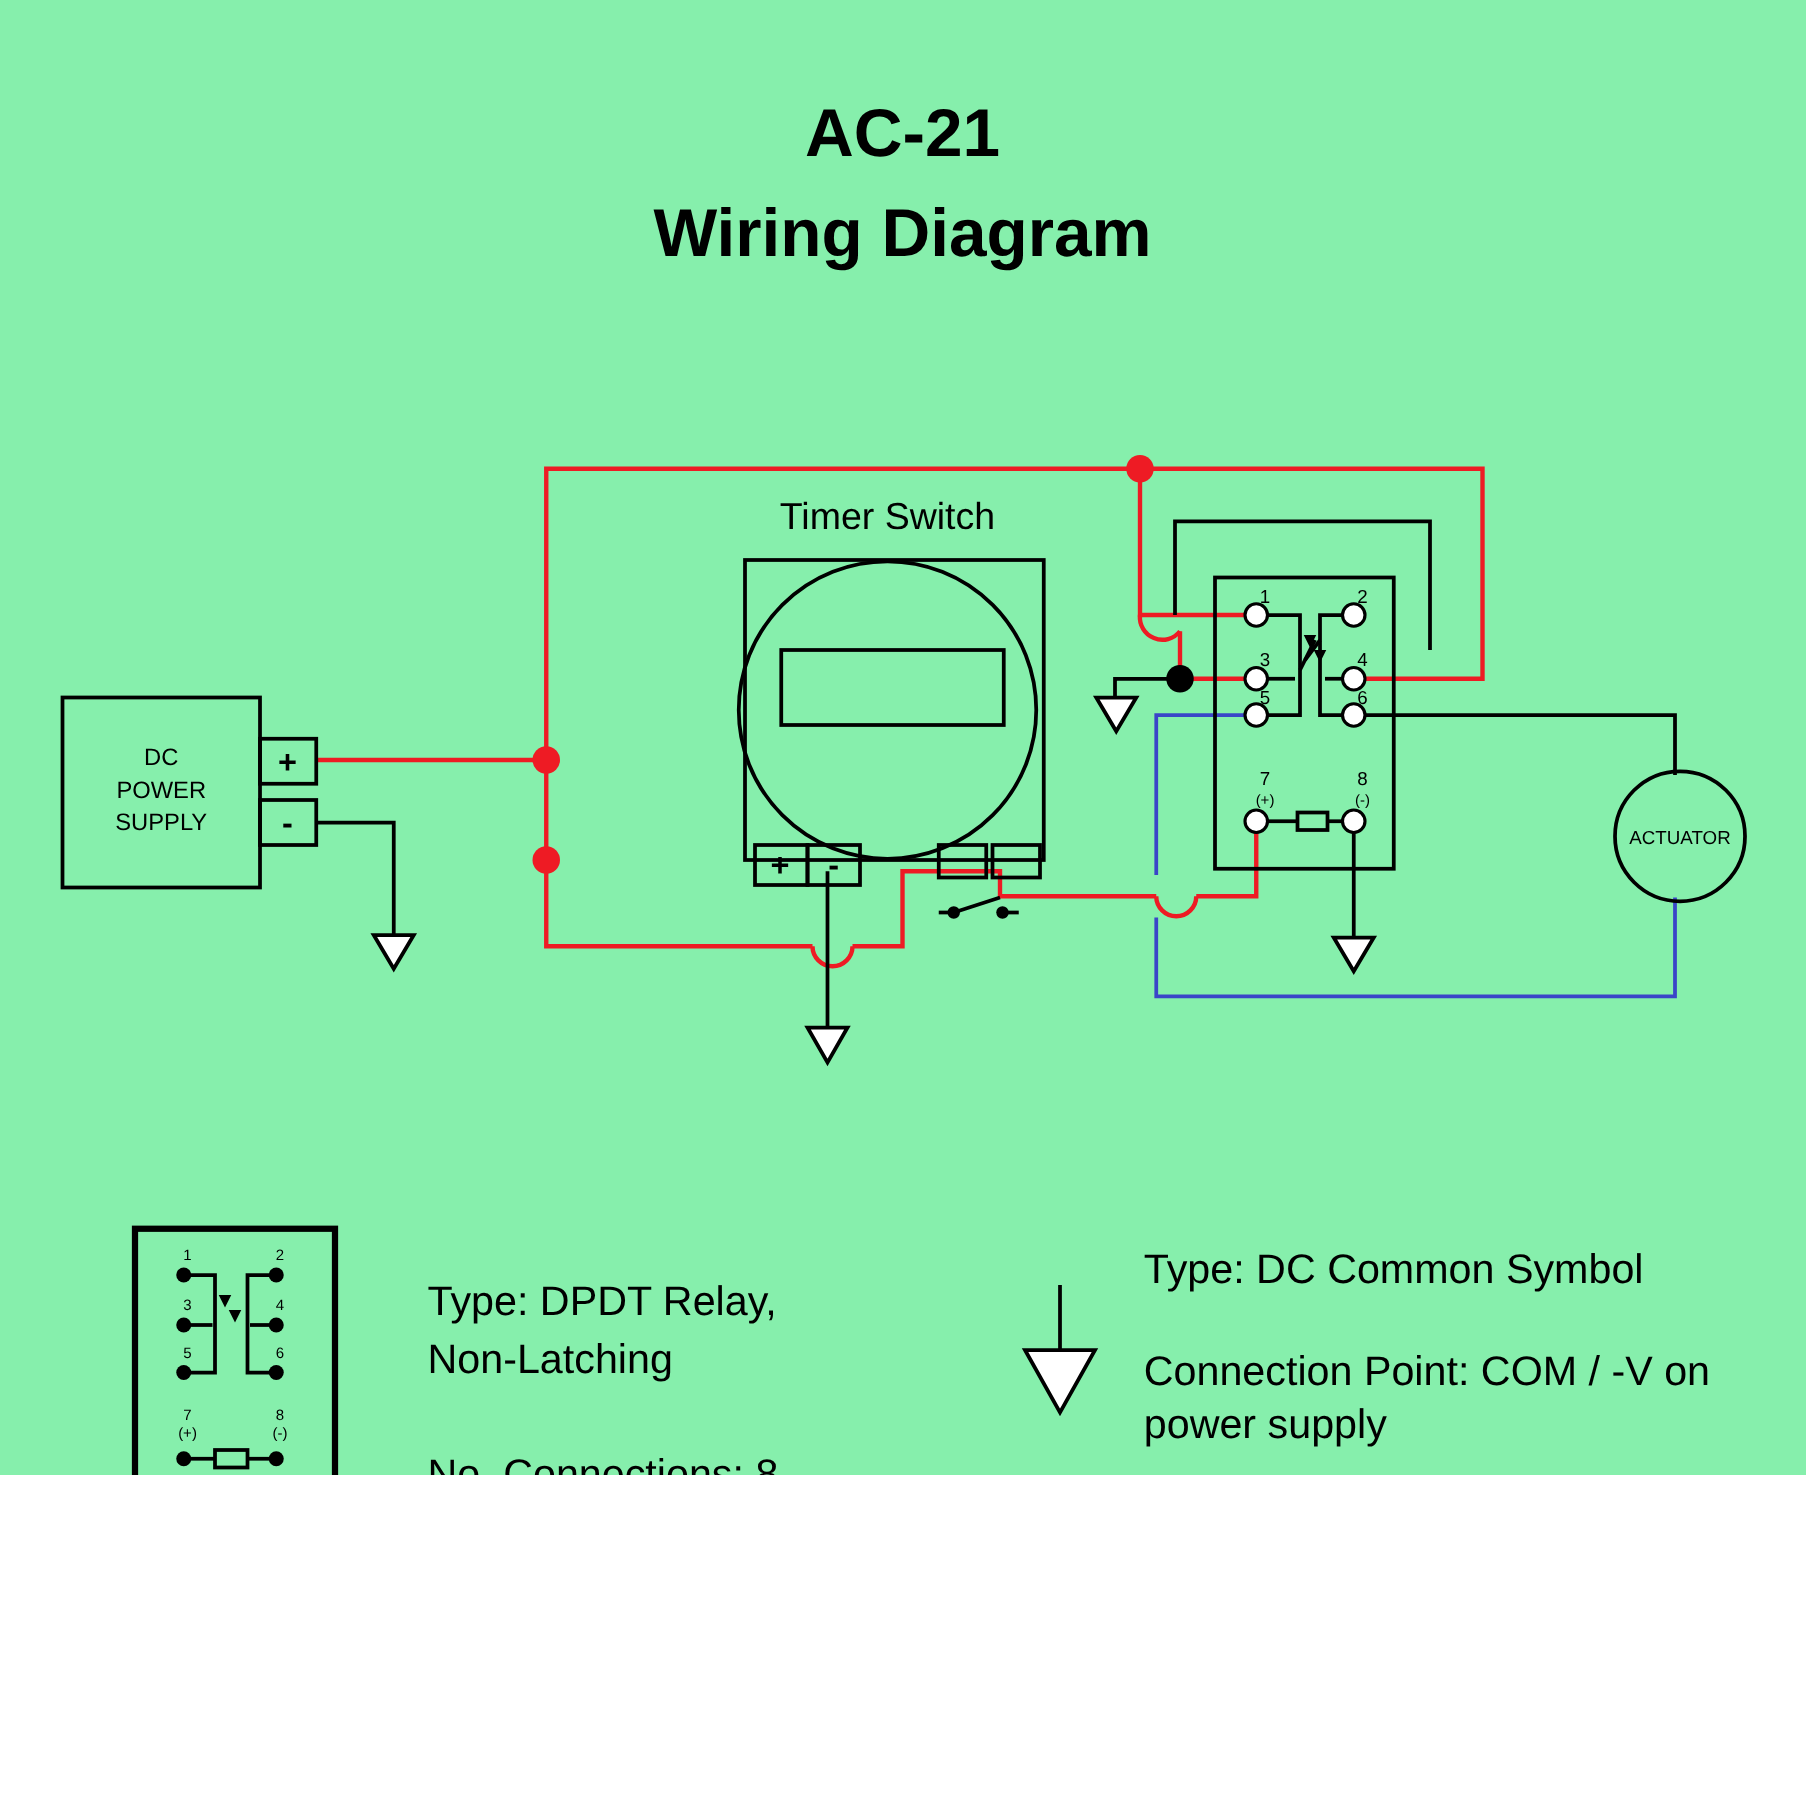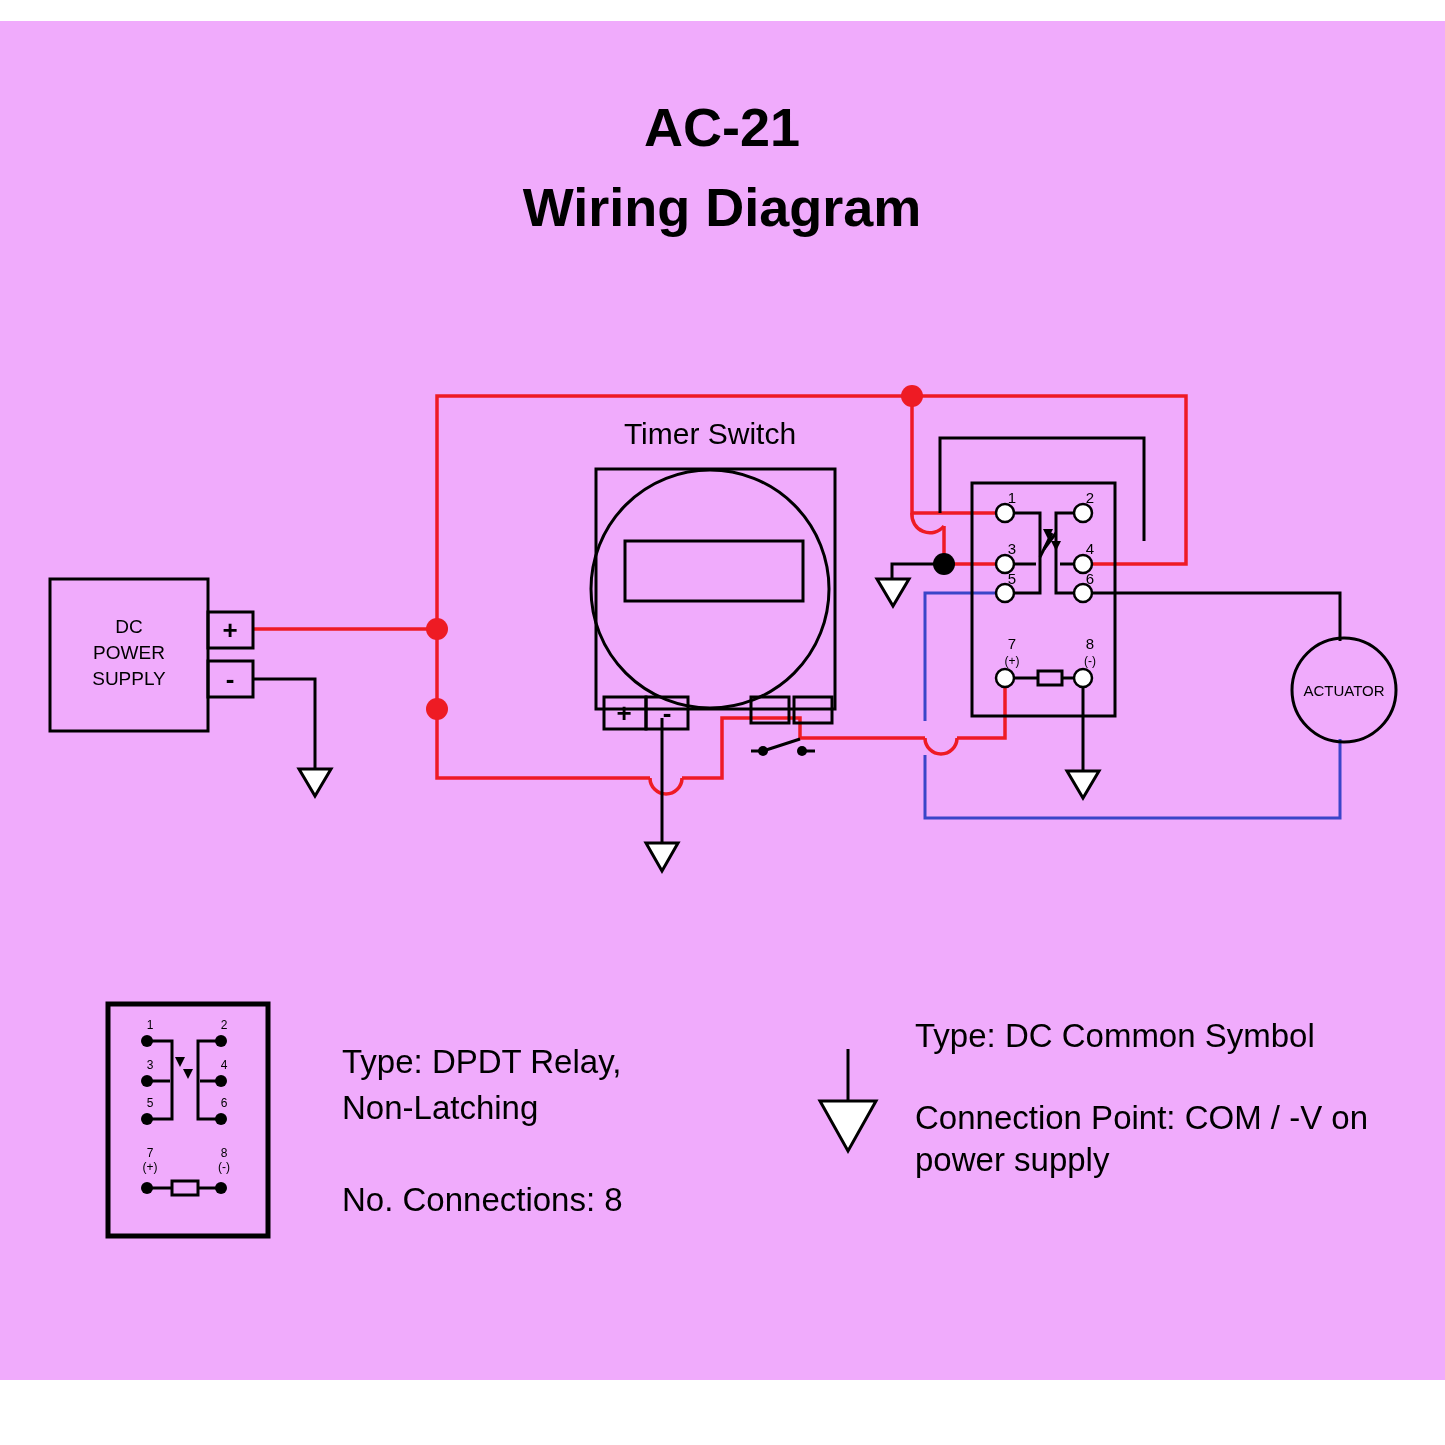--- a/index.html
+++ b/index.html
@@ -6,24 +6,23 @@
     margin: 0;
     padding: 0;
     background: #ffffff;
   }
   body {
     font-family: "Liberation Sans", sans-serif;
   }
   #page {
     position: relative;
     width: 1445px;
-    height: 1359px;
-    background: #f0abfc;
+    height: 1180px;
+    background: #86efac;
     overflow: hidden;
-    margin-top: 21px;
   }
   #diagram-svg {
     position: absolute;
     left: 0;
     top: 0;
     width: 1445px;
     height: 1445px;
   }
   .ttl {
     font-weight: bold;

